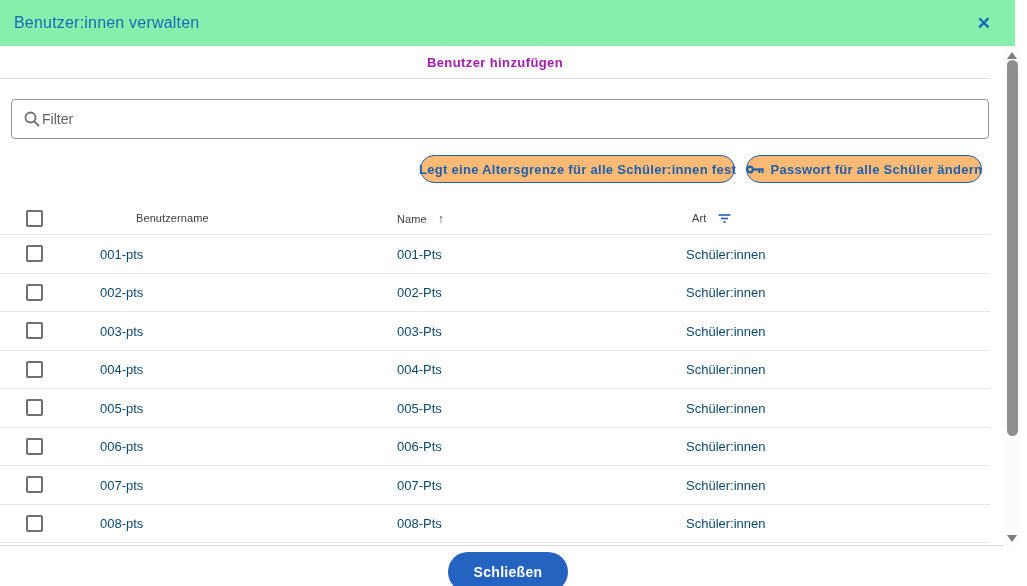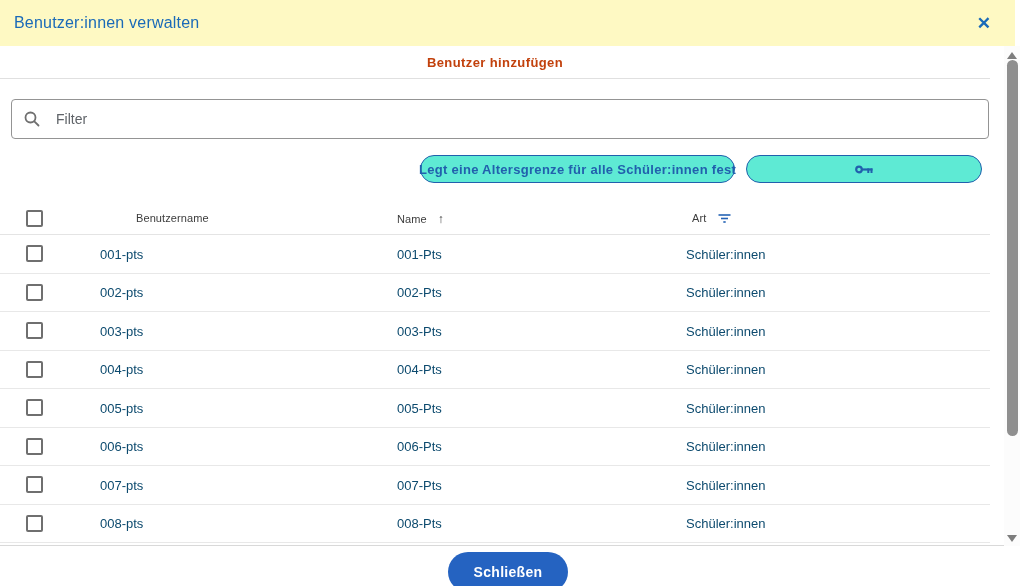--- a/index.html
+++ b/index.html
@@ -4,55 +4,55 @@
 <style>
   * { margin: 0; padding: 0; box-sizing: border-box; }
   html, body { width: 1027px; height: 586px; overflow: hidden; background: #fff; }
   body { font-family: "Liberation Sans", sans-serif; position: relative; }
 
   .canvas { position: relative; width: 1027px; height: 586px; background: #fff; overflow: hidden; }
 
   
   .dialog-header {
     position: absolute; left: 0; top: 0; width: 1015px; height: 46px;
-    background: #fef9c3; display: flex; align-items: center; justify-content: space-between;
+    background: #86efac; display: flex; align-items: center; justify-content: space-between;
     padding: 0 24px 0 14px;
   }
   .dialog-title { color: #1a6ab8; font-size: 16px; font-weight: 500; letter-spacing: .2px; }
   .close-x { color: #1a6ab8; font-size: 17px; font-weight: 700; cursor: pointer; line-height: 1; }
 
   
   .tabbar {
     position: absolute; left: 0; top: 46px; width: 990px; height: 33px;
     border-bottom: 1px solid #e0e0e0; display: flex; justify-content: center; align-items: stretch;
   }
   .tab {
     position: relative; display: flex; align-items: center; padding: 0 14px;
-    font-size: 13px; font-weight: 600; letter-spacing: .4px; color: #c2410c; cursor: pointer;
+    font-size: 13px; font-weight: 600; letter-spacing: .4px; color: #a21caf; cursor: pointer;
   }
   .tab.active { color: #2563b5; }
   .tab.active::after {
     content: ""; position: absolute; left: 0; right: 0; bottom: -1px; height: 3px; background: #2563b5;
   }
 
   
   .filter-box {
     position: absolute; left: 11px; top: 99px; width: 978px; height: 40px;
     border: 1px solid #949494; border-radius: 4px; background: #fff;
-    display: flex; align-items: center; padding: 0 12px; gap: 16px;
+    display: flex; align-items: center; padding: 0 12px; gap: 2px;
   }
   .filter-box input {
     border: none; outline: none; flex: 1; font-size: 14px; color: #333;
     font-family: "Liberation Sans", sans-serif; background: transparent;
   }
   .filter-box input::placeholder { color: #5f6368; opacity: 1; }
 
   
   .pill-btn {
-    position: absolute; height: 28px; border-radius: 14px; background: #5eead4;
+    position: absolute; height: 28px; border-radius: 14px; background: #fdba74;
     border: 1.5px solid #2160ad; color: #2160ad; font-size: 13px; font-weight: 600;
     letter-spacing: .3px; display: flex; align-items: center; justify-content: center;
     gap: 7px; cursor: pointer; font-family: "Liberation Sans", sans-serif; white-space: nowrap;
   }
   .btn-age { left: 420px; top: 155px; width: 315px; }
   .btn-pass { left: 746px; top: 155px; width: 236px; }
 
   
   .checkbox {
     width: 17px; height: 17px; border: 2px solid #6f6f6f; border-radius: 2px; background: #fff;
@@ -118,20 +118,21 @@
   <button class="pill-btn btn-age">
     <span>Legt eine Altersgrenze für alle Schüler:innen fest</span>
   </button>
   <button class="pill-btn btn-pass">
     <svg class="icon-svg" width="18" height="11" viewBox="0 0 18 11">
       <circle cx="4" cy="5.5" r="2.8" fill="none" stroke="#2160ad" stroke-width="2.2"></circle>
       <rect x="7" y="4.4" width="10.5" height="2.2" fill="#2160ad"></rect>
       <rect x="12.3" y="4.4" width="2" height="4.6" fill="#2160ad"></rect>
       <rect x="15.5" y="4.4" width="2" height="4.6" fill="#2160ad"></rect>
     </svg>
+    <span>Passwort für alle Schüler ändern</span>
   </button>
 
   <div class="thead">
     <span class="checkbox"></span>
     <span class="th th-benutzername">Benutzername</span>
     <span class="th th-name">
       <span>Name</span>
       <span class="sort-arrow">↑</span>
     </span>
     <span class="th th-art">

